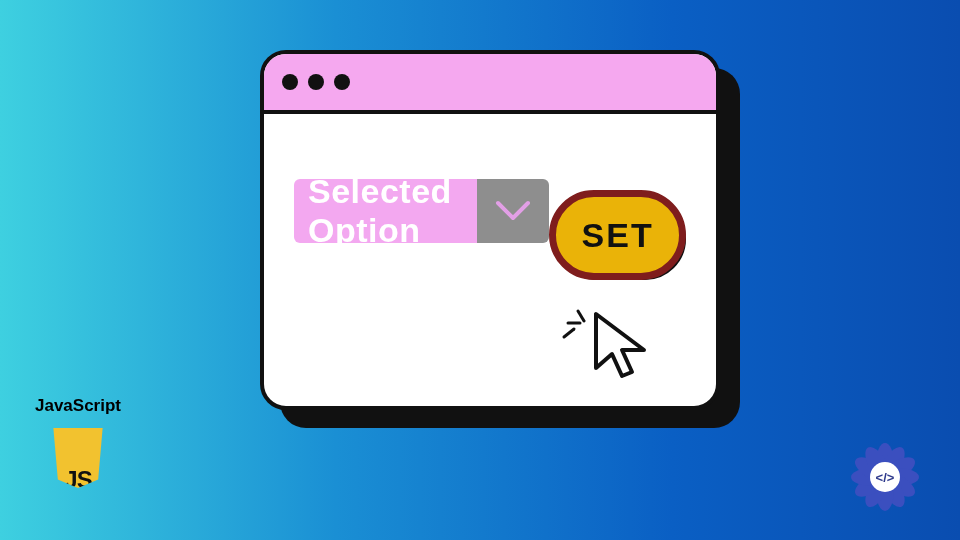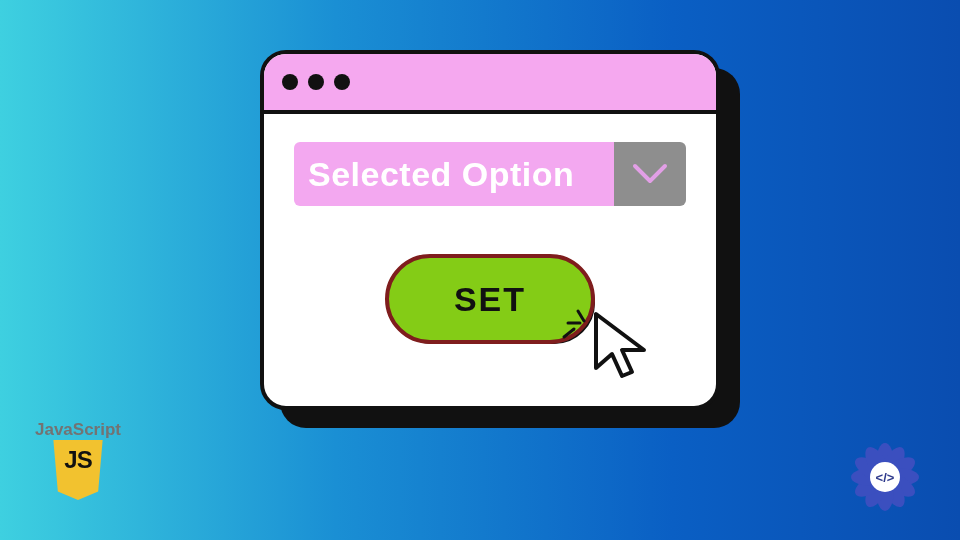--- a/index.html
+++ b/index.html
@@ -36,21 +36,21 @@
     gap: 10px;
   }
   .dot {
     width: 16px; height: 16px;
     background: #111;
     border-radius: 50%;
   }
   .card-body {
     padding: 28px 30px 0 30px;
     display: flex;
-    flex-direction: column;
+    flex-direction: row;
     align-items: center;
   }
 
   
   .select-wrap {
     width: 100%;
     height: 64px;
     display: flex;
     border-radius: 6px;
     overflow: hidden;
@@ -83,22 +83,22 @@
   }
   .btn-shadow {
     position: absolute; inset: 0;
     top: 8px; left: 6px;
     background: #f3d94a;
     border: 4px solid #111;
     border-radius: 999px;
   }
   .btn {
     position: absolute; inset: 0;
-    background: #84cc16;
-    border: 4px solid #7f1d1d;
+    background: #eab308;
+    border: 7px solid #7f1d1d;
     border-radius: 999px;
     display: flex;
     align-items: center;
     justify-content: center;
     font-weight: 800;
     font-size: 34px;
     letter-spacing: 2px;
     color: #111;
     cursor: pointer;
   }
@@ -110,29 +110,29 @@
   
   .js-badge {
     position: absolute;
     left: 32px; bottom: 40px;
     width: 92px;
     text-align: center;
   }
   .js-badge .label {
     font-weight: 800;
     font-size: 17px;
-    color: #737373;
-    margin-bottom: 0;
+    color: #000000;
+    margin-bottom: 12px;
   }
   .js-shield {
     width: 56px; height: 60px;
-    margin: 0 auto;
+    margin: 12px auto;
     background: #f2c22f;
     clip-path: polygon(6% 0, 94% 0, 86% 86%, 50% 100%, 14% 86%);
-    display:flex; align-items:flex-start; justify-content:center;
+    display:flex; align-items:flex-end; justify-content:center;
   }
   .js-shield span { color:#111; font-weight:800; font-size:24px; letter-spacing:-1px; transform:translateY(6px); }
 
   
   .brand {
     position: absolute;
     right: 40px; bottom: 28px;
     display: flex;
     align-items: center;
     gap: 10px;

